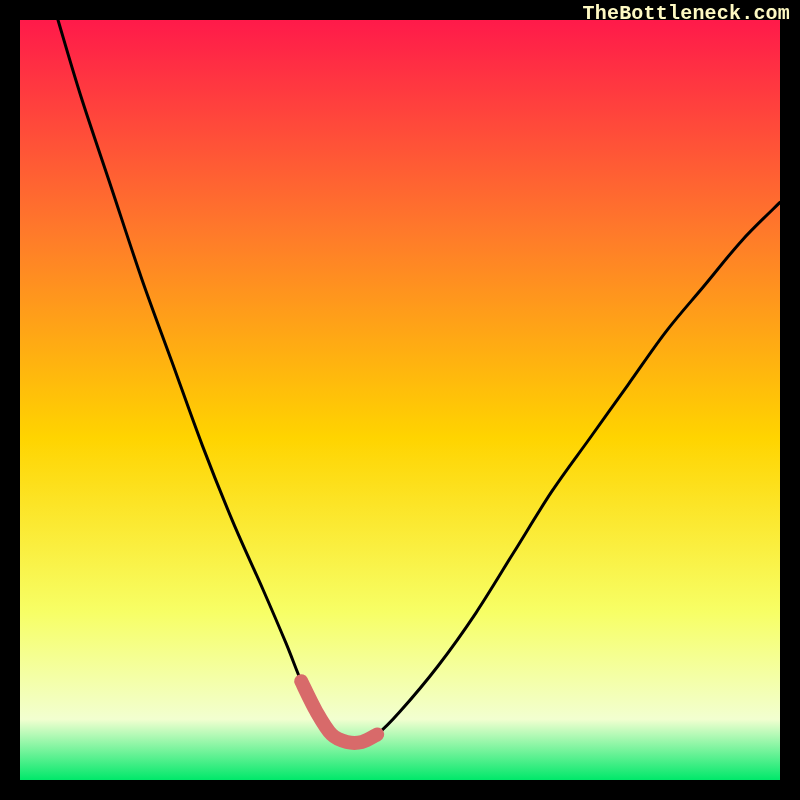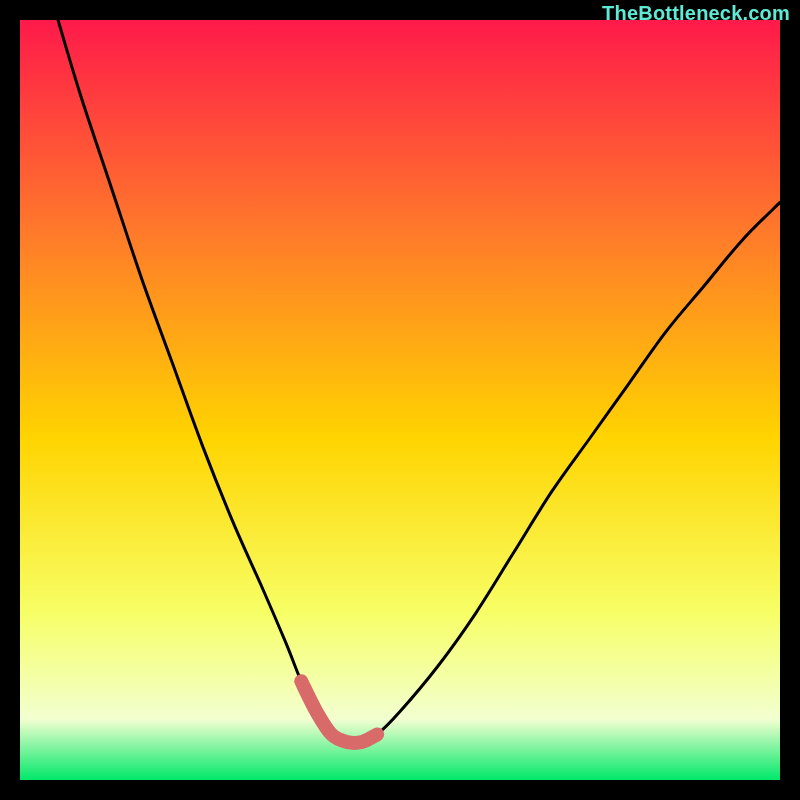--- a/index.html
+++ b/index.html
@@ -22,24 +22,24 @@
     left: 0; top: 0; width: 100%; height: 100%;
   }
   .curve-svg {
     position: absolute;
     left: 0; top: 0; width: 100%; height: 100%;
   }
   .watermark {
     position: absolute;
     top: 2px;
     right: 10px;
-    font-family: Liberation Sans, sans-serif;
+    font-family: Liberation Mono, monospace;
     font-size: 20px;
     font-weight: 600;
-    color: #5eead4;
+    color: #fef9c3;
     letter-spacing: 0.2px;
   }
 </style>
 </head>
 <body>
 
 <div class="stage">
 
   <div class="watermark">TheBottleneck.com</div>
 

